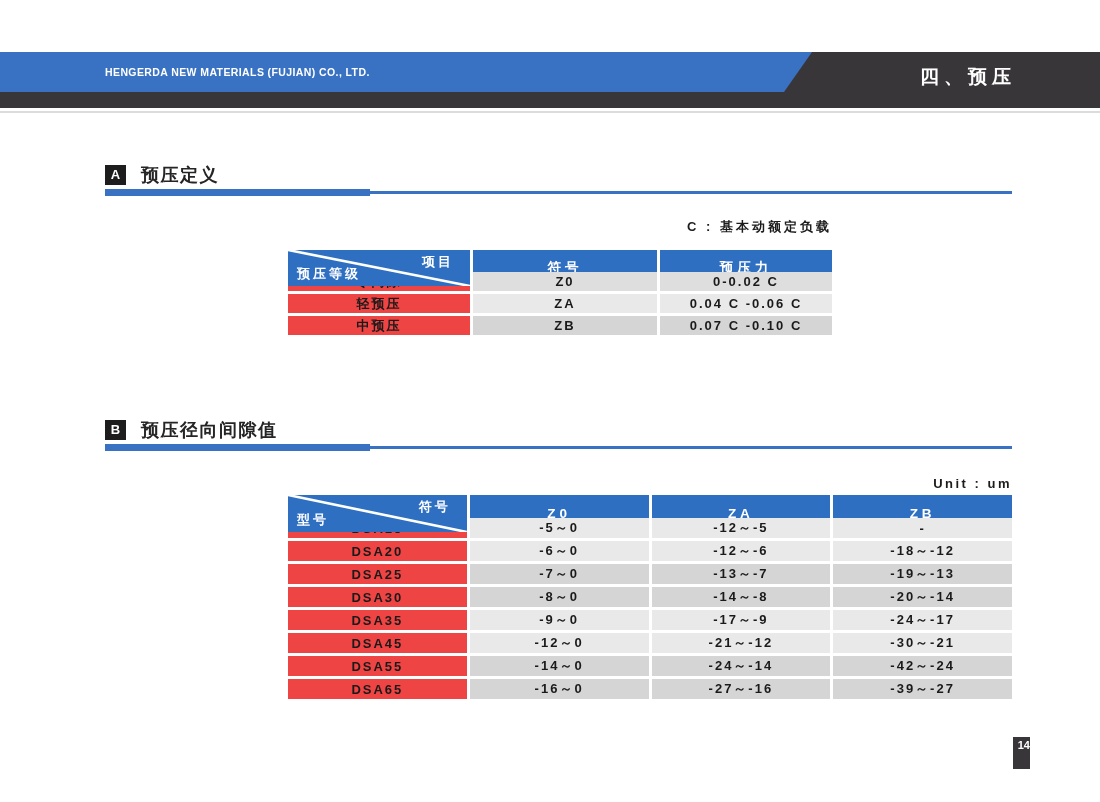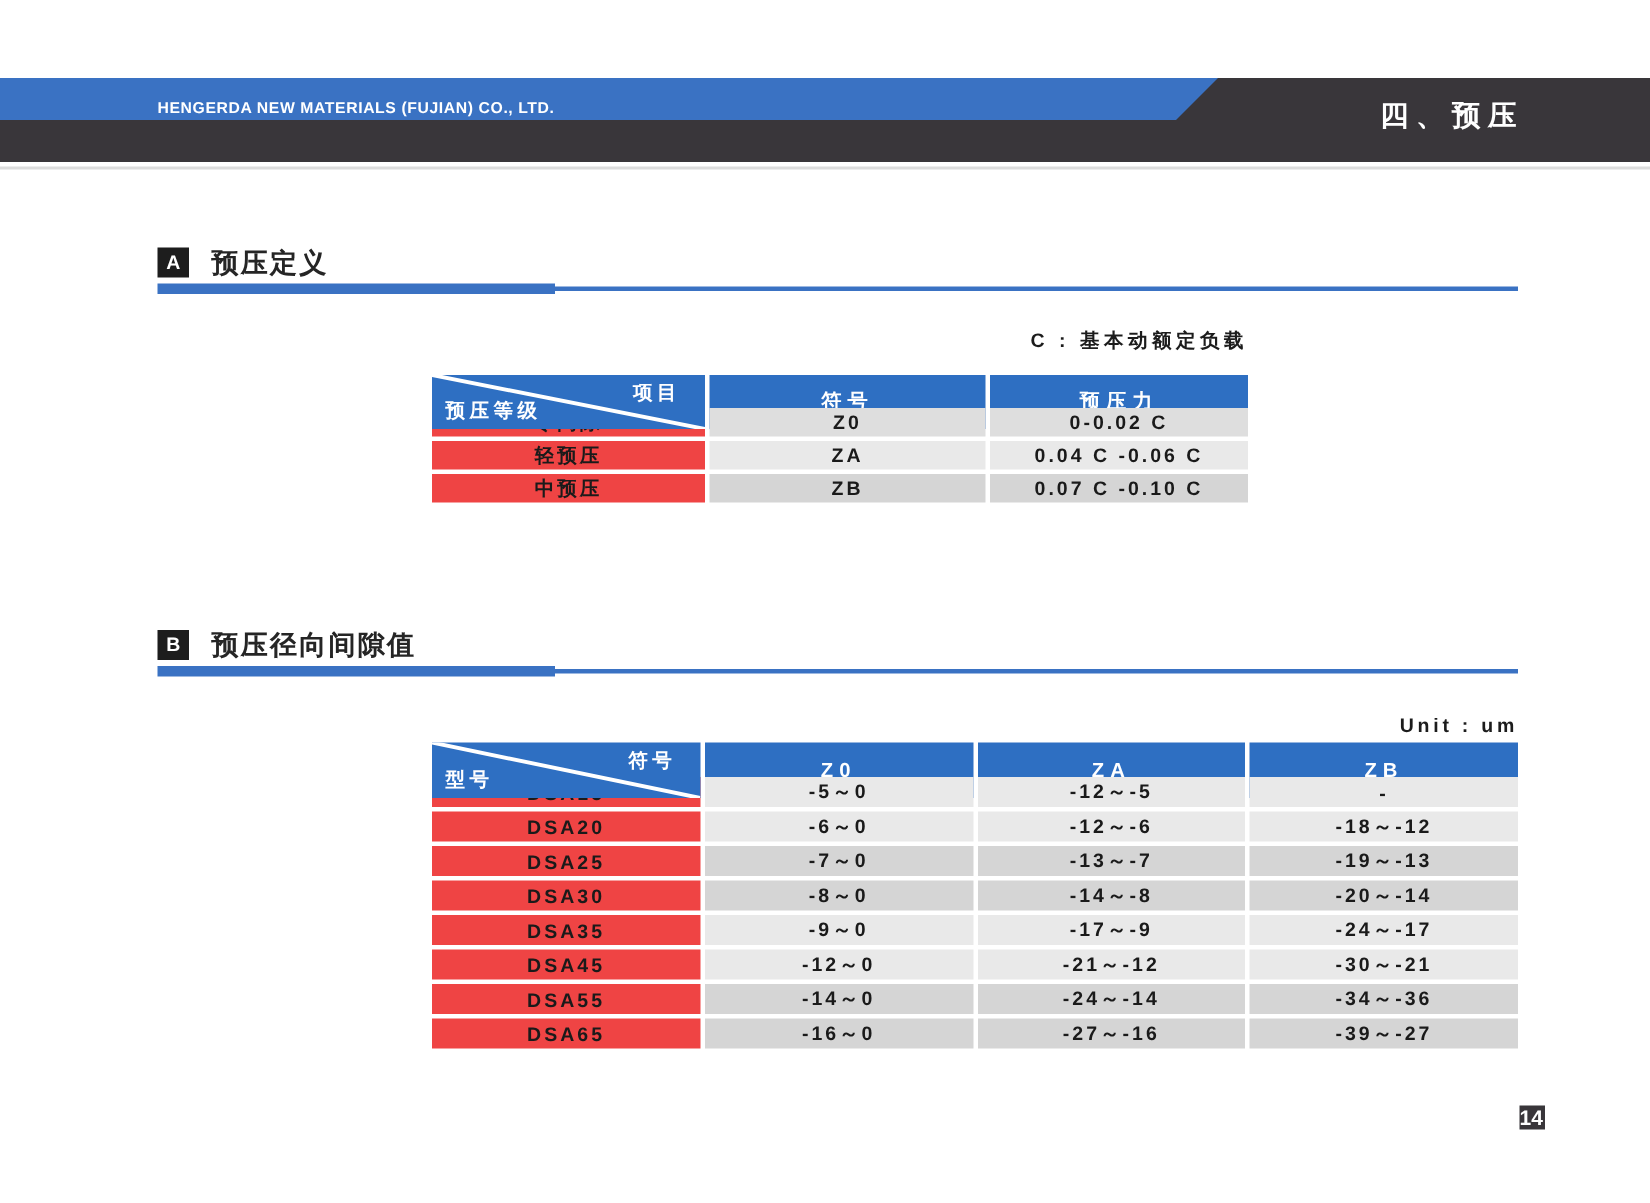--- a/index.html
+++ b/index.html
@@ -3,21 +3,21 @@
 <meta charset="utf-8">
 <style>
   * { margin:0; padding:0; box-sizing:border-box; }
   html,body { background:#fff; }
   body { font-family:"Liberation Sans","DejaVu Sans",sans-serif; }
   .page { position:relative; width:1100px; height:802px; background:#ffffff; overflow:hidden; }
 
   
   .topbar-dark { position:absolute; left:0; top:52px; width:1100px; height:56px; background:#39363a; }
   .topbar-line { position:absolute; left:0; top:111px; width:1100px; height:2px; background:#dcdcdc; }
-  .topbar-blue { position:absolute; left:0; top:52px; width:812px; height:28px; background:#3a72c3;
+  .topbar-blue { position:absolute; left:0; top:52px; width:812px; height:40px; background:#3a72c3;
                  clip-path:polygon(0 0,100% 0,calc(100% - 28px) 100%,0 100%); }
   .company { position:absolute; left:105px; top:0; height:40px; line-height:40px;
              color:#fff; font-size:10.5px; font-weight:bold; letter-spacing:.4px; }
   .chapter { position:absolute; right:84px; top:64px; color:#fff; font-size:19px;
              font-weight:bold; letter-spacing:5px; }
 
   
   .sec-head { position:absolute; left:105px; width:907px; }
   .sec-head.a { top:163px; } .sec-head.b { top:418px; }
   .sec-row { display:flex; align-items:center; height:23px; }
@@ -51,22 +51,22 @@
   .diag .corner-bottom { position:absolute; bottom:3px; left:9px; letter-spacing:3px; font-size:13px; }
 
   .cell { display:flex; align-items:center; justify-content:center; font-size:13px;
           font-weight:bold; color:#1a1a1a; letter-spacing:2px; }
   .cell.col1 { background:#ef4444; }
   .cell.lt { background:#e9e9e9; }
   .cell.md { background:#dedede; }
   .cell.dk { background:#d5d5d5; }
 
   
-  .page-num { position:absolute; left:1013px; top:737px; width:17px; height:16px; background:#39363a;
-              color:#fff; font-size:14px; font-weight:bold; text-align:left; line-height:16px; }
+  .page-num { position:absolute; left:1013px; top:737px; width:17px; height:32px; background:#39363a;
+              color:#fff; font-size:11px; font-weight:bold; text-align:right; line-height:16px; }
 </style>
 </head>
 <body>
 
 <div class="page">
 
   <div class="topbar-dark"></div>
   <div class="topbar-line"></div>
   <div class="topbar-blue">
     <span class="company">HENGERDA NEW MATERIALS (FUJIAN) CO., LTD.</span>
@@ -161,21 +161,21 @@
     <div class="cell lt">-24～-17</div>
 
     <div class="cell col1">DSA45</div>
     <div class="cell lt">-12～0</div>
     <div class="cell lt">-21～-12</div>
     <div class="cell lt">-30～-21</div>
 
     <div class="cell col1">DSA55</div>
     <div class="cell dk">-14～0</div>
     <div class="cell dk">-24～-14</div>
-    <div class="cell dk">-34～-36</div>
+    <div class="cell dk">-42～-24</div>
 
     <div class="cell col1">DSA65</div>
     <div class="cell dk">-16～0</div>
     <div class="cell dk">-27～-16</div>
     <div class="cell dk">-39～-27</div>
   </div>
 
   <div class="page-num">14</div>
 </div>
 

